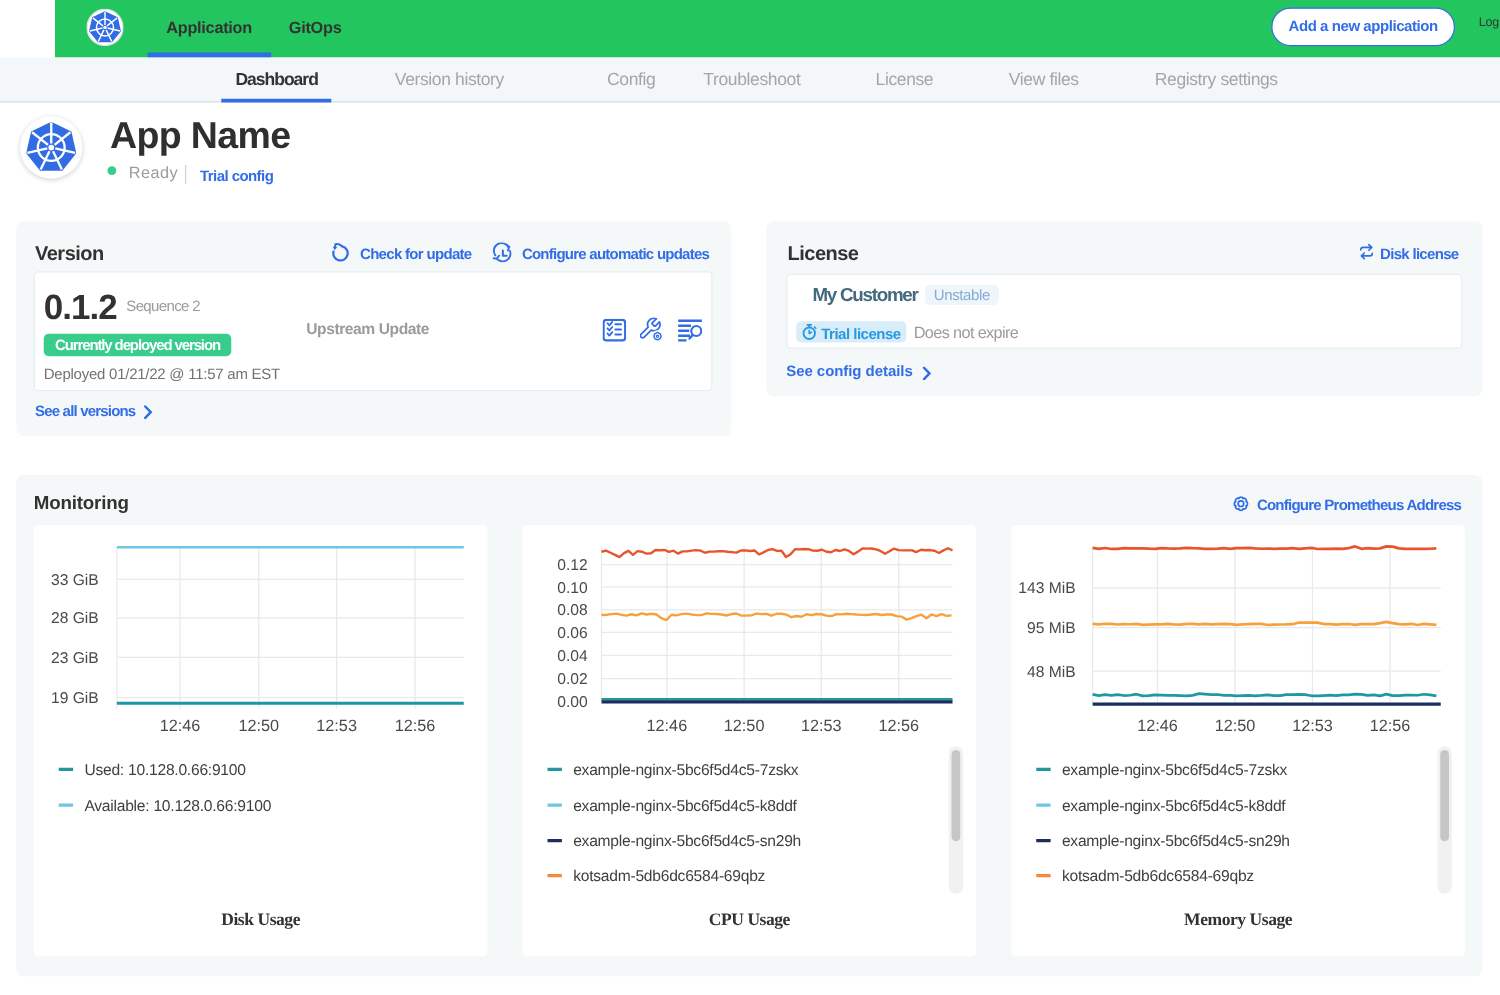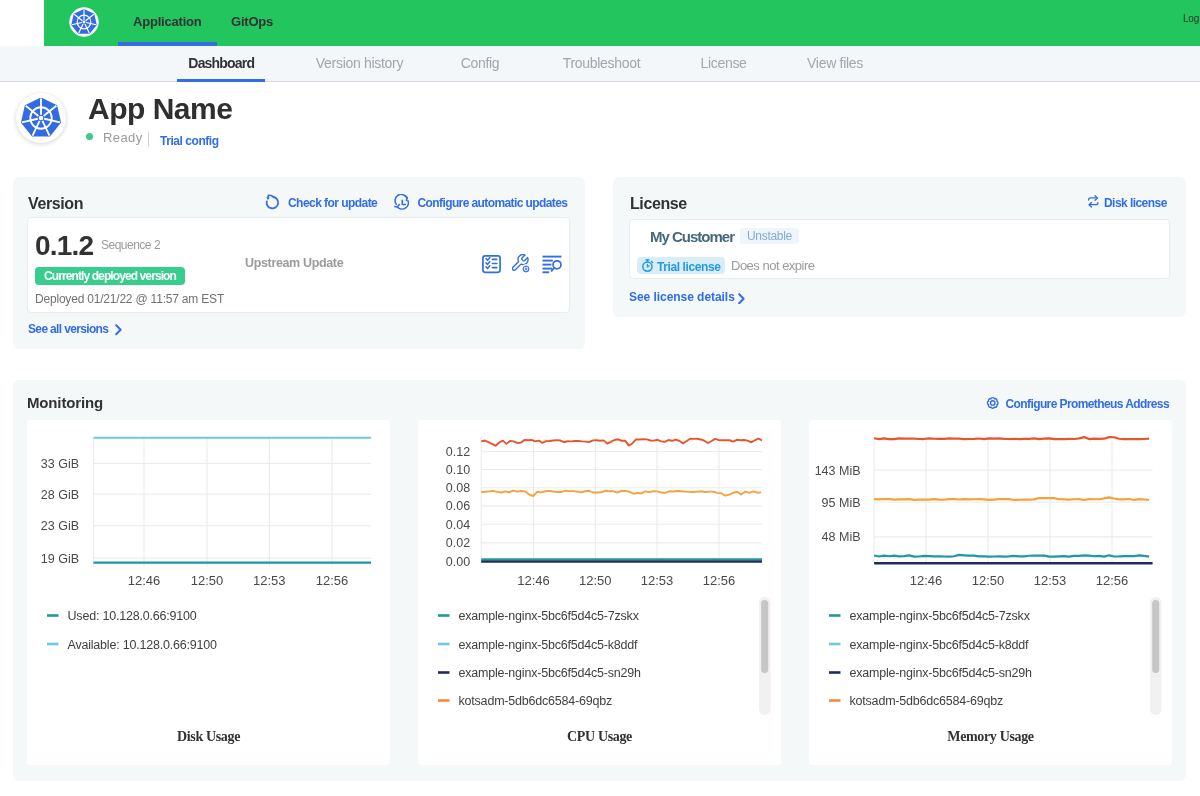--- a/index.html
+++ b/index.html
@@ -33,29 +33,31 @@
       <line x1="17.04" y1="15.47" x2="27.13" y2="17.77" stroke="#fff" stroke-width="1.18"></line>
       <line x1="15.91" y1="16.89" x2="20.40" y2="26.21" stroke="#fff" stroke-width="1.18"></line>
       <line x1="14.09" y1="16.89" x2="9.60" y2="26.21" stroke="#fff" stroke-width="1.18"></line>
       <line x1="12.96" y1="15.47" x2="2.87" y2="17.77" stroke="#fff" stroke-width="1.18"></line>
       <line x1="13.36" y1="13.69" x2="5.27" y2="7.24" stroke="#fff" stroke-width="1.18"></line>
       <circle cx="15.0" cy="15.0" r="1.44" fill="#fff"></circle>
     </svg>
 <div class="navtab" style="left:89px;top:14px;">Application</div>
 <div class="navtab" style="left:187px;top:14px;">GitOps</div>
 <div class="navunder" style="left:74px;width:99px;"></div>
+<div class="btn">Add a new application</div>
 <div class="logout">Log out</div>
 </div>
 <div class="subnav">
 <div class="stab act" style="left:221.3px;transform:translateX(-50%);padding:0 11px;">Dashboard</div>
 <div class="stab" style="left:359.5px;transform:translateX(-50%);padding:0 11px;">Version history</div>
-<div class="stab" style="left:480px;transform:translateX(-50%);padding:0 11px;text-align:center;">Config</div>
+<div class="stab" style="left:505px;transform:translateX(-50%);padding:0 11px;text-align:center;">Config</div>
 <div class="stab" style="left:601.5px;transform:translateX(-50%);padding:0 11px;">Troubleshoot</div>
 <div class="stab" style="left:723.5px;transform:translateX(-50%);padding:0 11px;">License</div>
 <div class="stab" style="left:835px;transform:translateX(-50%);padding:0 11px;">View files</div>
+<div class="stab" style="left:973px;transform:translateX(-50%);padding:0 11px;">Registry settings</div>
 </div>
 <div class="appicon"></div>
 <svg class="abs" style="left:21px;top:98px" width="40" height="40" viewBox="0 0 40 40">
     <polygon points="20.00,-0.60 36.11,7.16 40.08,24.58 28.94,38.56 11.06,38.56 -0.08,24.58 3.89,7.16" fill="#326ce5"></polygon>
     <circle cx="20.0" cy="20.0" r="10.71" fill="none" stroke="#fff" stroke-width="1.85"></circle>
     <line x1="20.00" y1="16.70" x2="20.00" y2="0.43" stroke="#fff" stroke-width="1.85"></line>
     <line x1="22.58" y1="17.94" x2="35.30" y2="7.80" stroke="#fff" stroke-width="1.85"></line>
     <line x1="23.21" y1="20.73" x2="39.08" y2="24.35" stroke="#fff" stroke-width="1.85"></line>
     <line x1="21.43" y1="22.97" x2="28.49" y2="37.63" stroke="#fff" stroke-width="1.85"></line>
     <line x1="18.57" y1="22.97" x2="11.51" y2="37.63" stroke="#fff" stroke-width="1.85"></line>
@@ -133,21 +135,21 @@
 <div class="abs" style="left:637px;top:257px;background:#d9ecf9;border-radius:4px;height:17px;width:88px;"></div>
 <svg class="abs" style="left:641px;top:259px" width="13" height="13" viewBox="0 0 13 13" fill="none">
     <circle cx="6.4" cy="7.6" r="4.6" stroke="#259ae0" stroke-width="1.5"></circle>
     <line x1="6.4" y1="0.9" x2="6.4" y2="2.5" stroke="#259ae0" stroke-width="1.7" stroke-linecap="round"></line>
     <line x1="4.9" y1="0.9" x2="7.9" y2="0.9" stroke="#259ae0" stroke-width="1.4" stroke-linecap="round"></line>
     <path d="M6.4 5.3 L6.4 7.9 L8.2 6.7" stroke="#259ae0" stroke-width="1.3" stroke-linecap="round" stroke-linejoin="round" fill="none"></path>
     <line x1="10.6" y1="2.6" x2="11.6" y2="3.6" stroke="#259ae0" stroke-width="1.4" stroke-linecap="round"></line>
   </svg>
 <div class="abs" style="left:657px;top:259.5px;font-size:12px;font-weight:bold;color:#259ae0;letter-spacing:-0.4px;">Trial license</div>
 <div class="abs" style="left:731px;top:258px;font-size:13px;color:#9b9b9b;letter-spacing:-0.5px;">Does not expire</div>
-<div class="bluelink" style="left:629px;top:290px;letter-spacing:-0.05px;">See license details</div>
+<div class="bluelink" style="left:629px;top:290px;letter-spacing:-0.05px;">See config details</div>
 <svg class="abs" style="left:738px;top:292.5px" width="7" height="11.5" viewBox="0 0 7 11.5" fill="none">
     <path d="M1.2 1.2 L5.6 5.75 L1.2 10.3" stroke="#326de6" stroke-width="2.0" fill="none" stroke-linecap="round" stroke-linejoin="round"></path>
   </svg>
 <div class="card" style="left:13px;top:380px;width:1173px;height:401px;"></div>
 <div class="abs" style="left:27px;top:394px;font-size:15px;font-weight:bold;color:#323232;letter-spacing:-0.15px;">Monitoring</div>
 <svg class="abs" style="left:985.5px;top:395.5px" width="13.5" height="14.5" viewBox="0 0 14 15" fill="none">
     <path d="M11.26 5.21A2.20 2.20 0 0 1 11.26 9.19A4.70 4.70 0 0 1 11.42 8.81A2.20 2.20 0 0 1 8.61 11.62A4.70 4.70 0 0 1 8.99 11.46A2.20 2.20 0 0 1 5.01 11.46A4.70 4.70 0 0 1 5.39 11.62A2.20 2.20 0 0 1 2.58 8.81A4.70 4.70 0 0 1 2.74 9.19A2.20 2.20 0 0 1 2.74 5.21A4.70 4.70 0 0 1 2.58 5.59A2.20 2.20 0 0 1 5.39 2.78A4.70 4.70 0 0 1 5.01 2.94A2.20 2.20 0 0 1 8.99 2.94A4.70 4.70 0 0 1 8.61 2.78A2.20 2.20 0 0 1 11.42 5.59A4.70 4.70 0 0 1 11.26 5.21Z" stroke="#326de6" stroke-width="1.4" fill="none" stroke-linejoin="round"></path>
     <circle cx="7" cy="7.2" r="2.3" stroke="#326de6" stroke-width="1.4" fill="none"></circle>
   </svg>
 <div class="bluelink" style="left:1005.5px;top:396.5px;letter-spacing:-0.6px;">Configure Prometheus Address</div>

